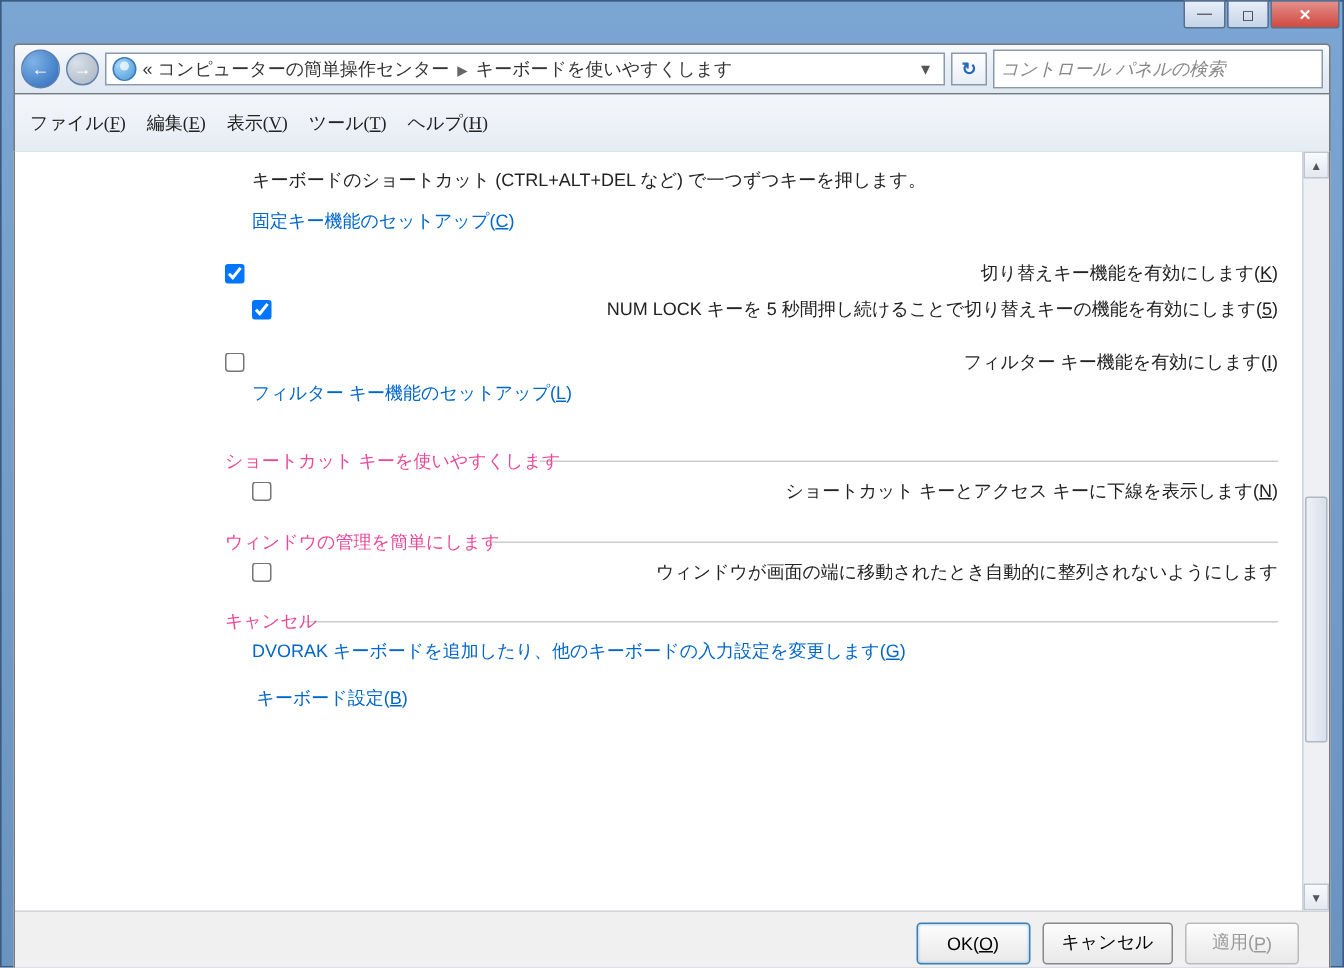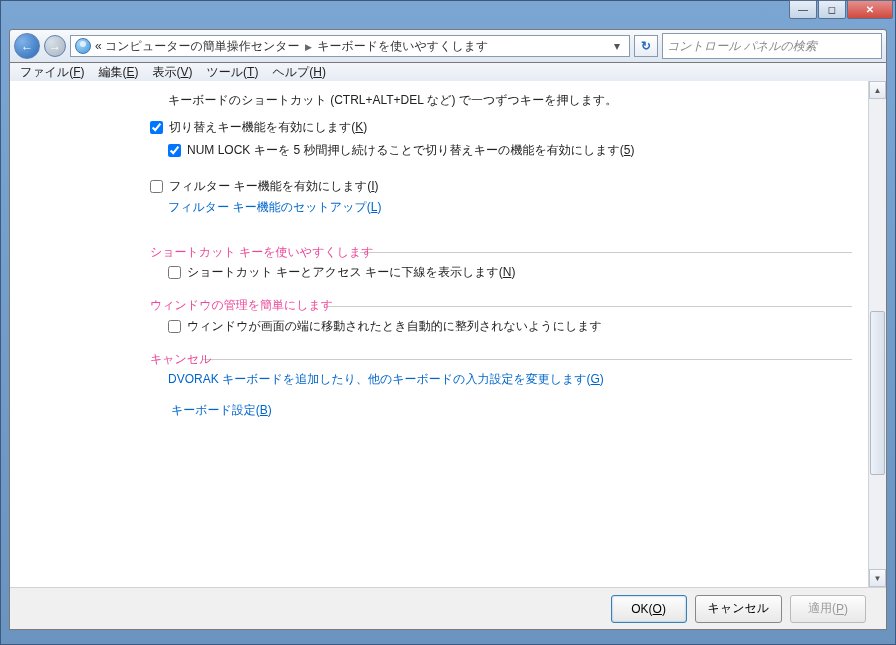--- a/index.html
+++ b/index.html
@@ -20,37 +20,37 @@
 .addr-icon { width: 16px; height: 16px; background: radial-gradient(circle at 30% 30%, #a8d8f8, #4898d8); border-radius: 50%; border: 1px solid #3878b8; position: relative; }
 .addr-icon::after { content: ""; position: absolute; top: 2px; left: 4px; width: 6px; height: 6px; background: #fff; border-radius: 50%; opacity: 0.7; }
 .addr-text { flex: 1; color: #333; white-space: nowrap; overflow: hidden; }
 .addr-crumb { color: #333; }
 .addr-sep { color: #666; margin: 0 2px; font-size: 9px; }
 .addr-drop { width: 16px; display: flex; align-items: center; justify-content: center; color: #555; }
 .refresh-btn { width: 24px; height: 22px; border: 1px solid #8a9aaa; background: linear-gradient(to bottom, #fff, #e8eef6); display: flex; align-items: center; justify-content: center; color: #2a6ab8; font-weight: bold; }
 .search-bar { width: 220px; height: 22px; background: #fff; border: 1px solid #8a9aaa; display: flex; align-items: center; padding: 12px 4px; color: #888; font-style: italic; }
 
 
-.menubar { height: 18px; margin: 0 8px; background: linear-gradient(to bottom, #f4f6fa, #e6ecf4); border-left: 1px solid #7a7a7a; border-right: 1px solid #7a7a7a; display: flex; align-items: center; padding: 0 4px; gap: 2px; font-size: 12px; }
+.menubar { height: 38px; margin: 0 8px; background: linear-gradient(to bottom, #f4f6fa, #e6ecf4); border-left: 1px solid #7a7a7a; border-right: 1px solid #7a7a7a; display: flex; align-items: center; padding: 0 4px; gap: 2px; font-size: 12px; font-family: Liberation Serif, serif; }
 .menu-item { padding: 2px 6px; color: #222; }
 .menu-item u { text-decoration: underline; }
 
 
 .content-wrap { margin: 0 8px 8px 8px; height: calc(645px - 28px - 34px - 22px - 12px); background: #fff; border: 1px solid #7a7a7a; border-top: none; display: flex; flex-direction: column; }
 .content-scroll { flex: 1; overflow: hidden; display: flex; }
 .content { flex: 1; padding: 8px 16px 8px 140px; color: #222; line-height: 1.6; font-size: 12px; }
 .scrollbar { width: 18px; background: #eef0f4; border-left: 1px solid #cdd3db; display: flex; flex-direction: column; }
 .sb-btn { height: 18px; background: linear-gradient(to bottom, #f8fafc, #e4e8f0); border: 1px solid #c0c6d0; margin: 0; display: flex; align-items: center; justify-content: center; color: #555; font-size: 8px; }
 .sb-track { flex: 1; position: relative; }
 .sb-thumb { position: absolute; top: 45%; left: 1px; right: 1px; height: 35%; background: linear-gradient(to right, #eef2f8, #d8e0ec); border: 1px solid #b0b8c4; border-radius: 2px; }
 
 .section-text { margin: 2px 0 8px 18px; }
 .link { color: #0066cc; cursor: pointer; margin-left: 18px; display: inline-block; margin-bottom: 12px; }
 .link u { text-decoration: underline; }
-.chk-line { display: flex; align-items: flex-start; gap: 6px; margin: 4px 0 2px 0; }
+.chk-line { display: flex; align-items: flex-start; gap: 6px; margin: 4px 0 2px 0; justify-content: space-between; }
 .chk-line.indent { margin-left: 18px; }
 .chk { width: 13px; height: 13px; margin-top: 3px; flex-shrink: 0; }
 .fieldset { margin-top: 14px; }
 .fieldset-legend { color: #ec4899; }
 .fieldset-line { height: 1px; background: #ccc; margin: -10px 0 10px 0; margin-left: var(--lw, 200px); }
 .fieldset-body { padding-left: 18px; }
 
 
 .btnbar { height: 42px; border-top: 1px solid #d0d4d8; background: #f0f0f0; display: flex; align-items: center; justify-content: flex-end; padding: 0 20px; gap: 8px; }
 .btn { min-width: 76px; height: 28px; padding: 0 12px; background: linear-gradient(to bottom, #fdfdfd, #e8e8e8); border: 1px solid #888; border-radius: 3px; font-size: 12px; display: flex; align-items: center; justify-content: center; cursor: pointer; }
@@ -101,20 +101,21 @@
     <span class="menu-item"><span>表示(<u>V</u>)</span></span>
     <span class="menu-item"><span>ツール(<u>T</u>)</span></span>
     <span class="menu-item"><span>ヘルプ(<u>H</u>)</span></span>
   </div>
 
   <div class="content-wrap">
     <div class="content-scroll">
       <div class="content">
 
         <div class="section-text">キーボードのショートカット (CTRL+ALT+DEL など) で一つずつキーを押します。</div>
+        <span class="link">固定キー機能のセットアップ(<u>C</u>)</span>
 
         <div class="chk-line">
           <input type="checkbox" class="chk" checked="" style="">
           <span>切り替えキー機能を有効にします(<u>K</u>)</span>
         </div>
         <div class="chk-line indent">
           <input type="checkbox" class="chk" checked="" style="">
           <span>NUM LOCK キーを 5 秒間押し続けることで切り替えキーの機能を有効にします(<u>5</u>)</span>
         </div>
 

